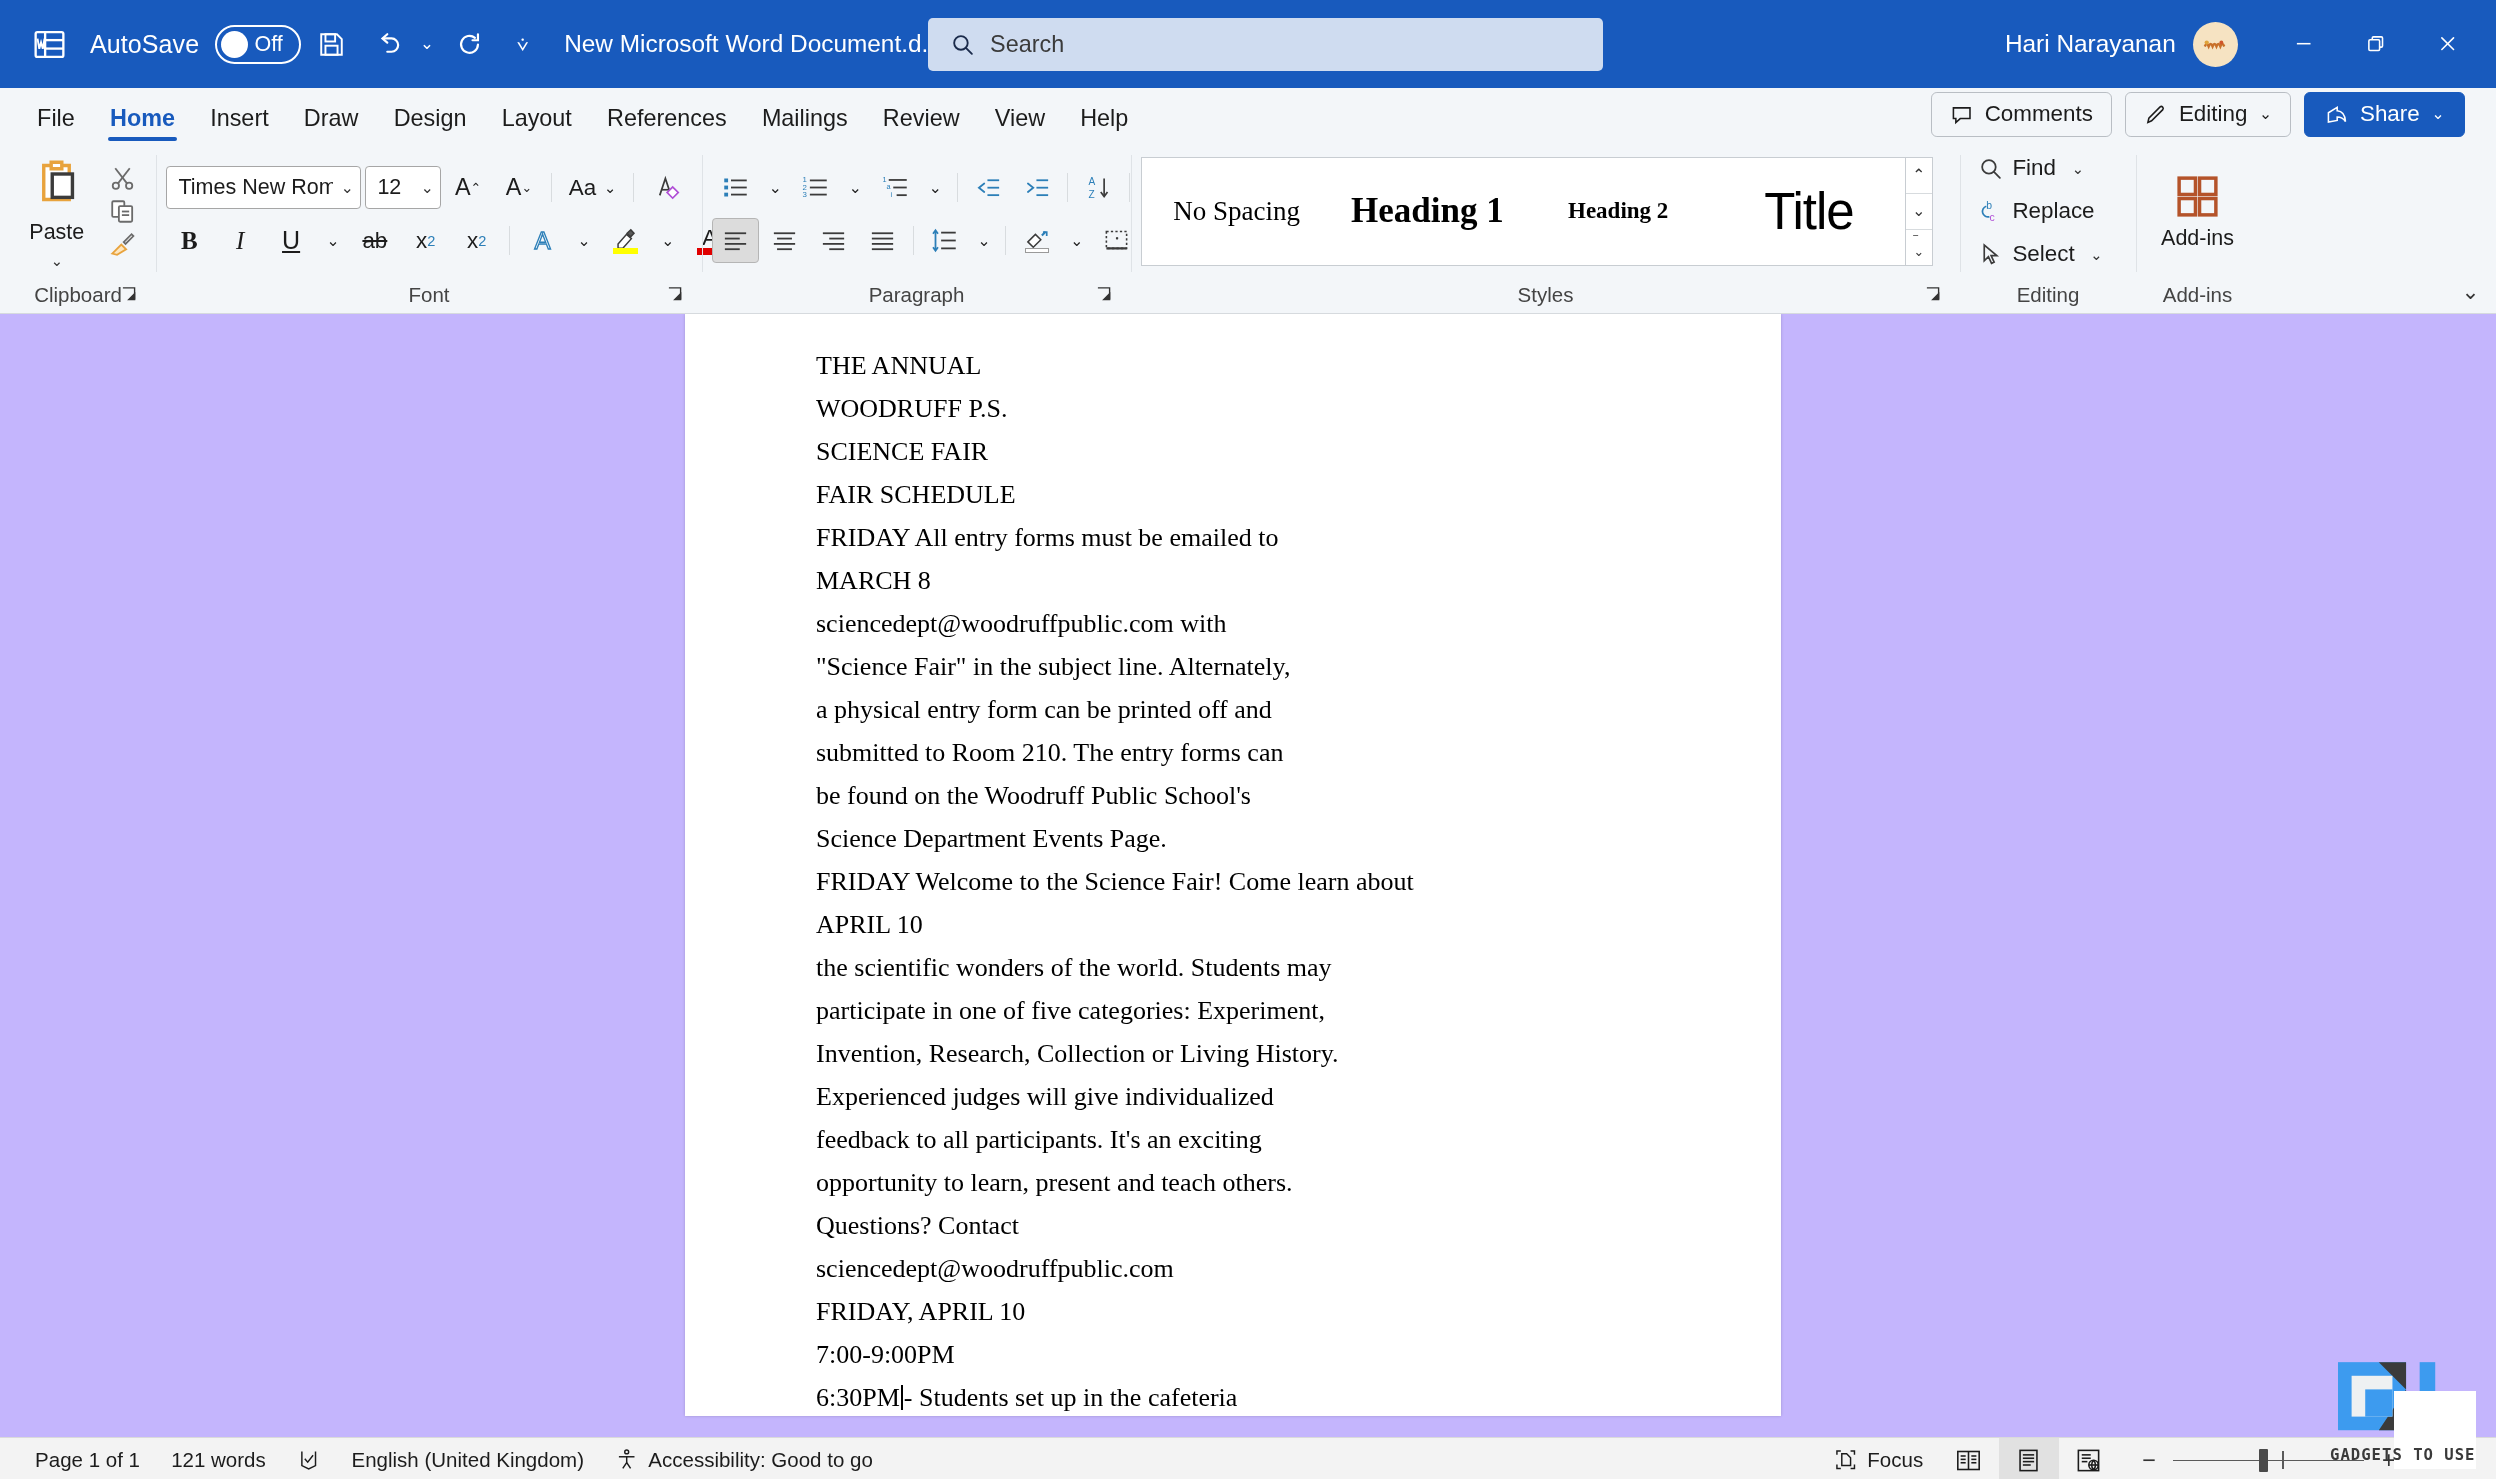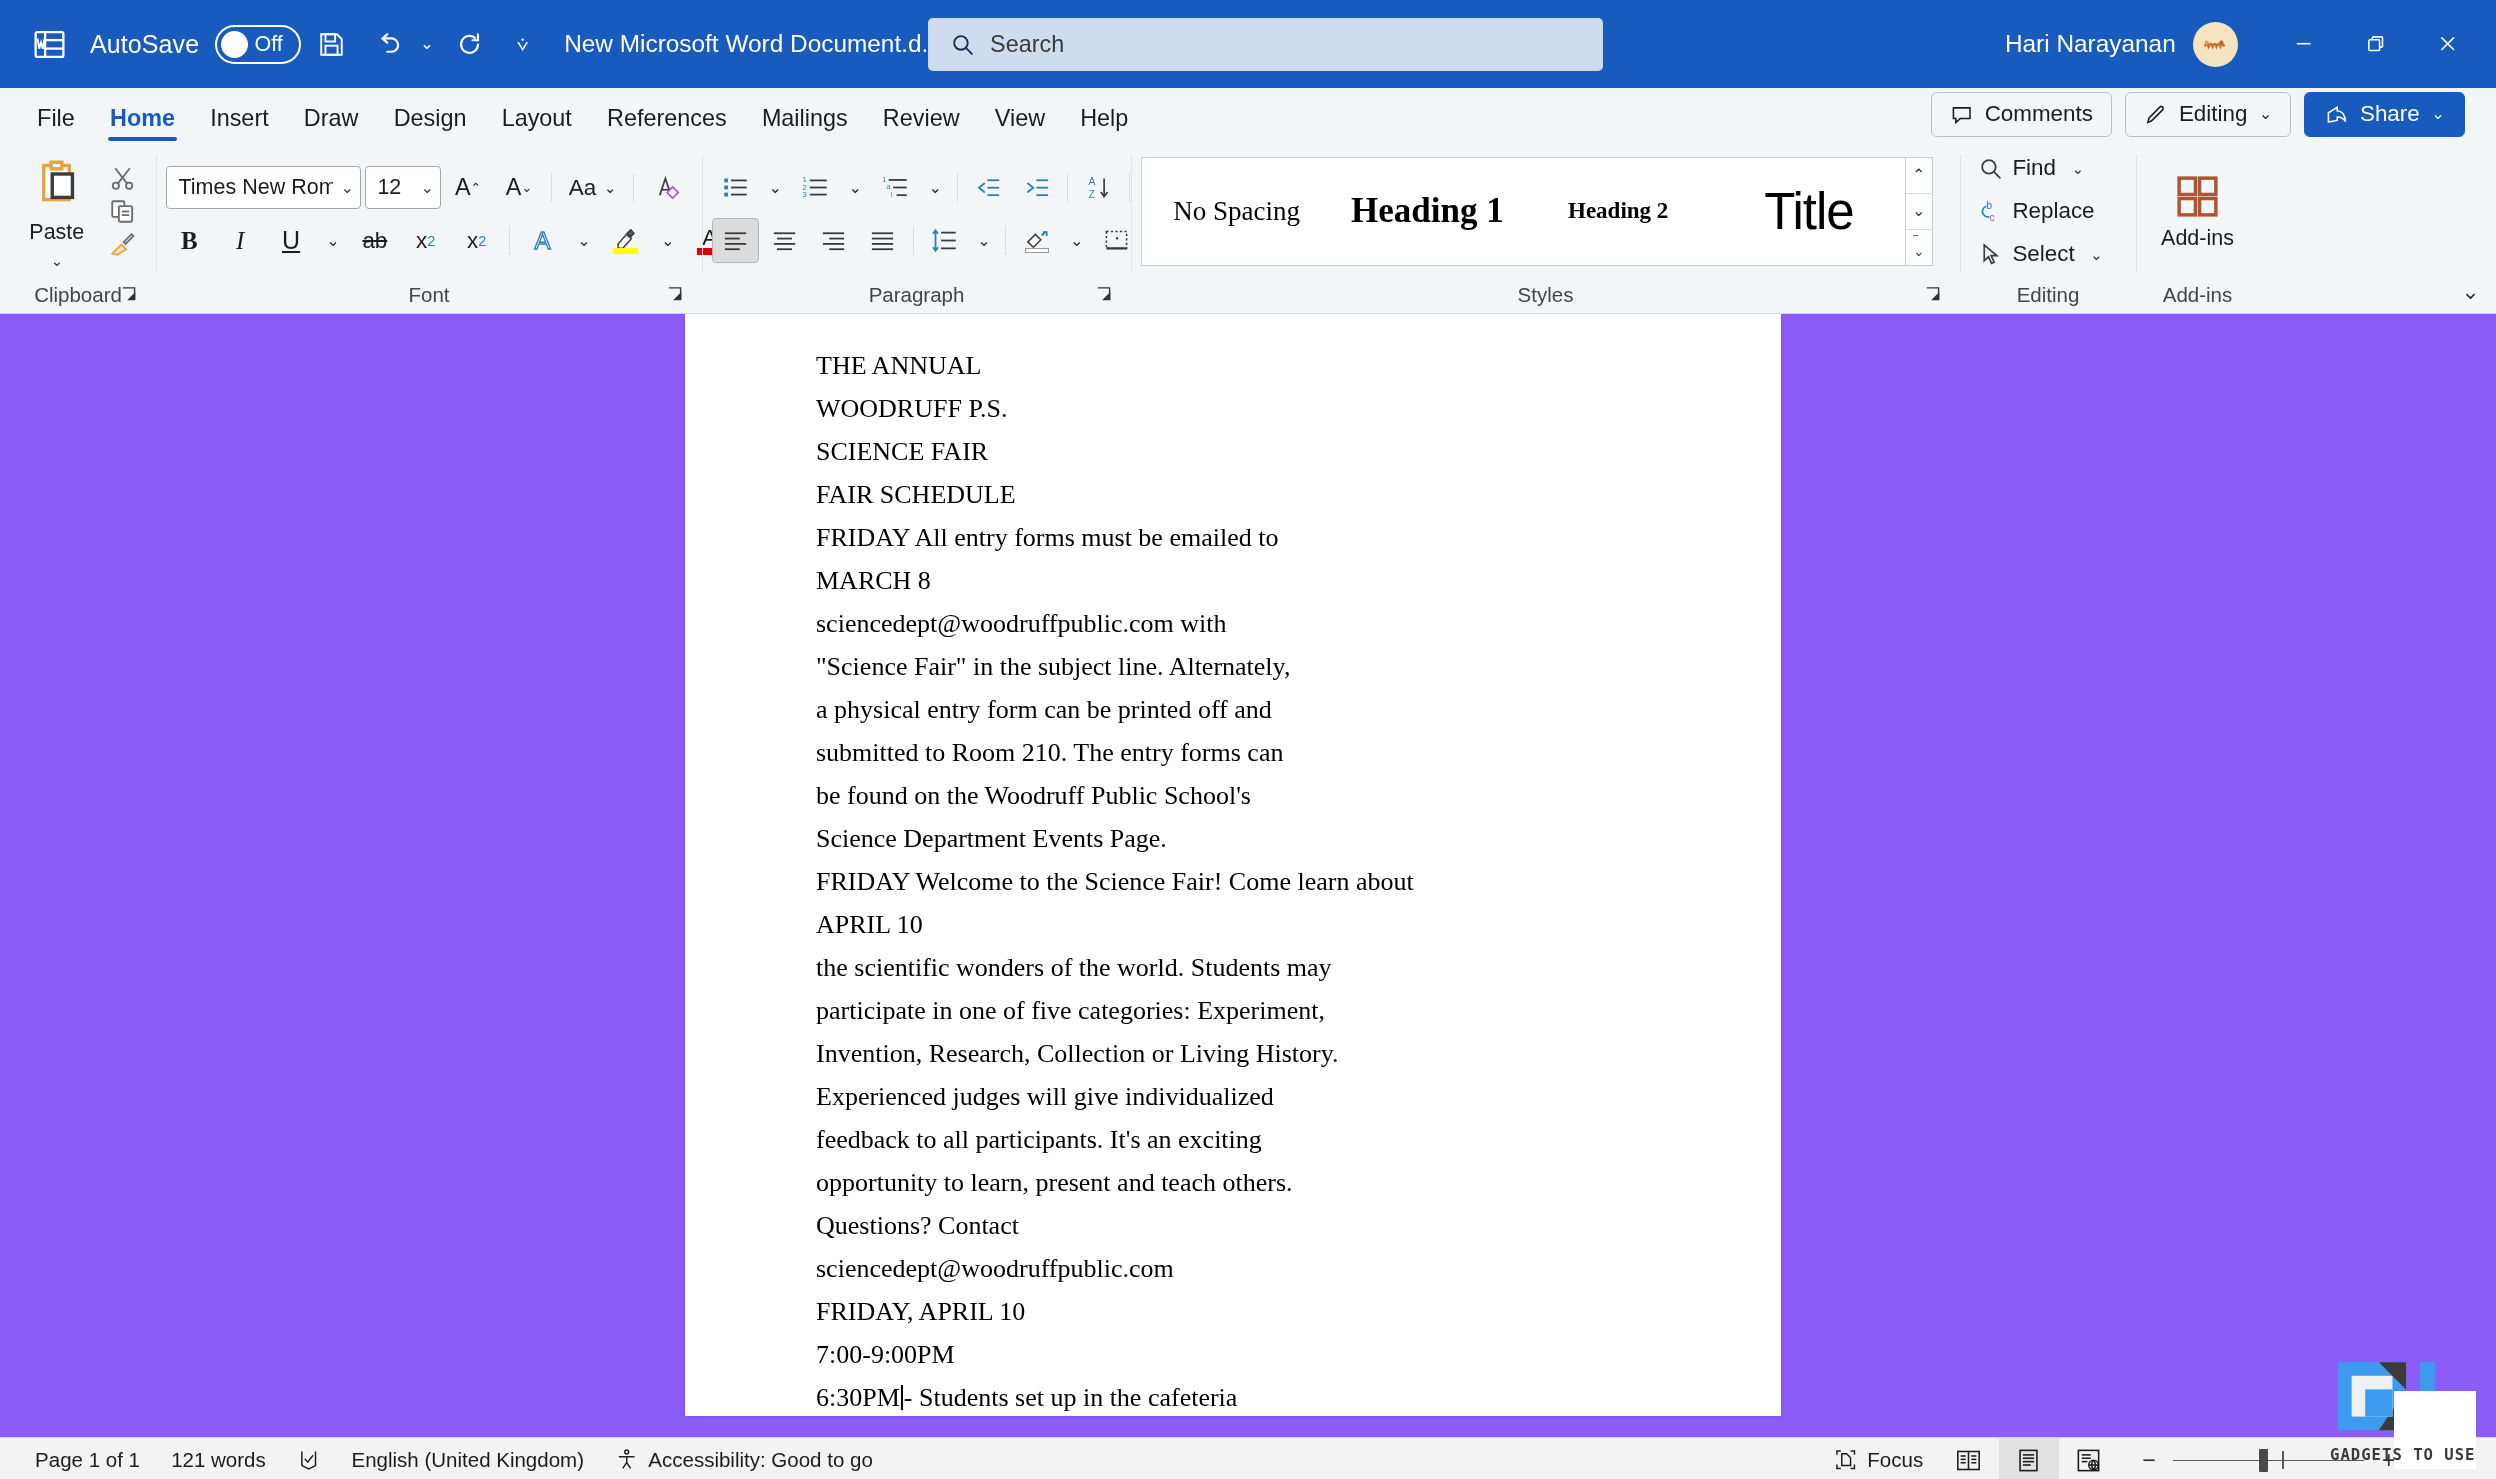--- a/index.html
+++ b/index.html
@@ -247,21 +247,21 @@
   .addins-lbl { font-size: 21.5px; color: #1c1c1c; }
 
   .ribbon-collapse {
     position: absolute; right: 17.6px; bottom: 7.8px;
     font-size: 21.5px; color: #333;
   }
 
   
   .workspace {
     height: 1123px;
-    background: #8b5cf6;
+    background: #c4b5fd;
     position: relative;
     overflow: hidden;
   }
   .page {
     position: absolute;
     left: 685px; top: 0;
     width: 1096px;
     height: 1102px;
     background: #fff;
     box-shadow: 0 0 2.9px rgba(0,0,0,.18);

